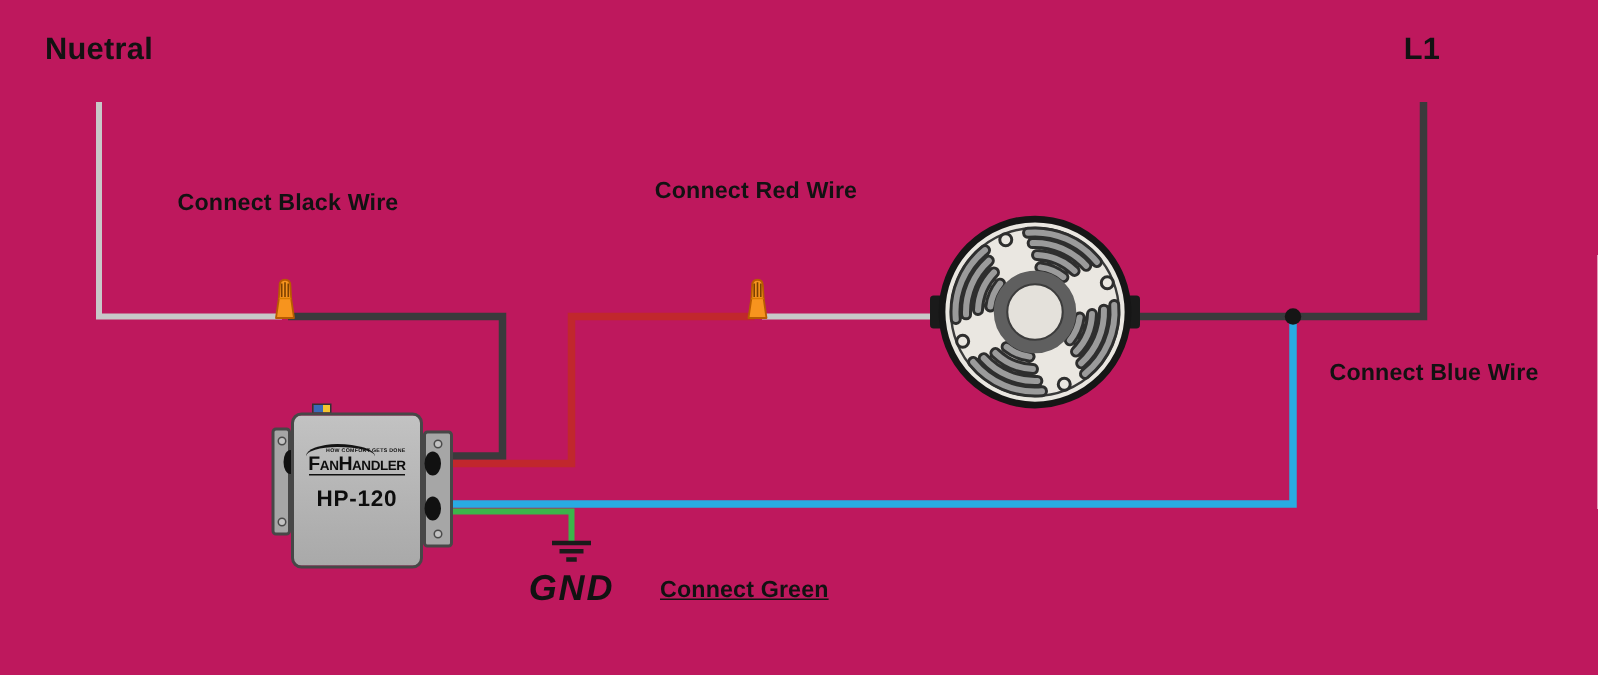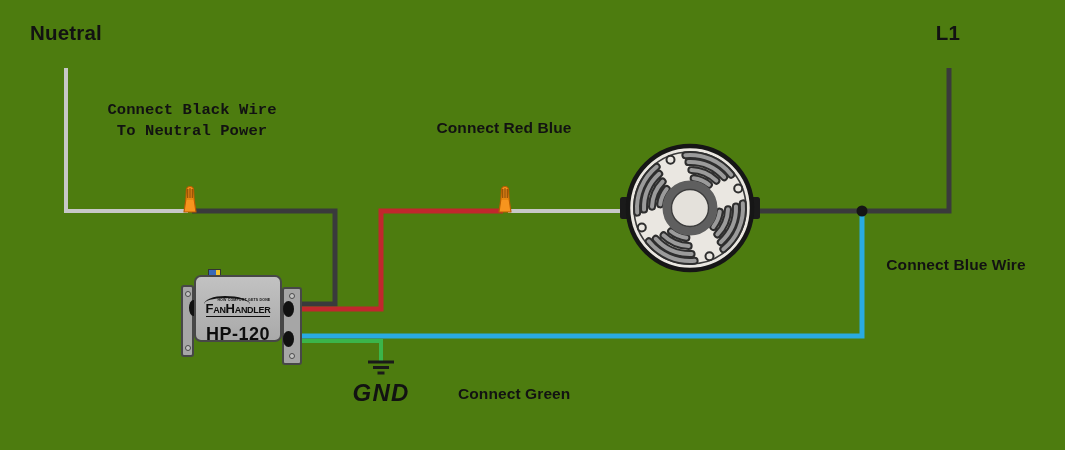--- a/index.html
+++ b/index.html
@@ -4,21 +4,21 @@
 <style>
   :root{
     --wire-black:#3a3a3c; --wire-gray:#c8c8c8; --wire-red:#c1272d;
     --wire-blue:#29abe2; --wire-green:#3bb54a; --nut-orange:#f7941e;
     --motor-face:#eae7e1; --motor-slat:#9b9b9b; --device-body:#b4b4b4;
     --device-flange:#a6a6a6; --label-text:#121212;
   }
   *{margin:0;padding:0;box-sizing:border-box;}
   html,body{background:#ffffff;}
   body{font-family:"Liberation Sans","DejaVu Sans",sans-serif;}
-  .canvas{position:relative;width:1065px;height:450px;background:#4d7c0f;overflow:hidden;}
+  .canvas{position:relative;width:1065px;height:450px;background:#be185d;overflow:hidden;}
 
   .wiring-svg{position:absolute;left:0;top:0;z-index:1;}
   .w{fill:none;stroke-linejoin:miter;stroke-linecap:butt;}
   .w-gray{stroke:var(--wire-gray,#c8c8c8);stroke-width:4px;}
   .w-black{stroke:var(--wire-black,#3a3a3c);stroke-width:5px;}
   .w-red{stroke:var(--wire-red,#c1272d);stroke-width:5px;}
   .w-blue{stroke:var(--wire-blue,#29abe2);stroke-width:5px;}
   .w-green{stroke:var(--wire-green,#3bb54a);stroke-width:4px;}
   .gnd-sym{stroke:#1a1a1a;stroke-width:3px;fill:none;}
   .nut-body{fill:var(--nut-orange,#f7941e);stroke:#b85c00;stroke-width:1.2px;stroke-linejoin:round;}
@@ -49,31 +49,31 @@
   .flange-right{left:107px;top:27px;width:20px;height:78px;}
   .screw{position:absolute;left:50%;transform:translateX(-50%);width:6px;height:6px;
          border-radius:50%;background:#c2c2c2;border:1.5px solid #4a4a4a;}
   .screw-t{top:4px;} .screw-b{bottom:4px;}
   .nub{background:#111;border-radius:50%;z-index:2;}
   .nub-left{left:14px;top:40px;width:9px;height:16px;}
   .nub-rt{left:108px;top:41px;width:11px;height:16px;}
   .nub-rb{left:108px;top:71px;width:11px;height:16px;}
   .top-chip{left:33px;top:9px;width:13px;height:7px;z-index:1;border:1px solid #333;
             background:linear-gradient(90deg,#3a6ab8 0 60%,#f4c430 60% 100%);}
-  .body{left:19px;top:15px;width:88px;height:67px;z-index:3;border:2px solid #474747;border-radius:7px;
+  .body{left:19px;top:15px;width:88px;height:104px;z-index:3;border:2px solid #474747;border-radius:7px;
         background:linear-gradient(180deg,#c2c2c2,#a9a9a9);
         display:flex;flex-direction:column;align-items:center;padding-top:25px;}
   .logo{position:relative;width:fit-content;}
   .brand{display:block;font-variant:small-caps;font-weight:800;font-size:13px;color:#0d0d0d;
          letter-spacing:-0.3px;border-bottom:1.5px solid #101010;padding-bottom:1px;line-height:13px;}
   .tagline{position:absolute;right:0;top:-4px;font-size:3.5px;font-weight:bold;color:#111;
            letter-spacing:0.2px;white-space:nowrap;}
   .swoosh{position:absolute;left:-2px;top:-6px;width:46px;height:9px;
           border-top:2.5px solid #131313;border-radius:50% 60% 0 0/100% 100% 0 0;}
-  .model{font-weight:bold;font-size:18px;color:#0d0d0d;letter-spacing:0.5px;margin-top:7px;}
+  .model{font-weight:bold;font-size:15px;color:#0d0d0d;letter-spacing:0.5px;margin-top:7px;}
 </style>
 </head>
 <body>
 
 <div class="canvas">
 
   <svg class="wiring-svg" width="1065" height="450" viewBox="0 0 1065 450">
     <defs>
       <g id="slats">
         <path class="slat-outer" d="M8.3,-28.8 A30,30 0 0 0 -8.3,-28.8 M13.6,-35.5 A38,38 0 0 0 -13.6,-35.5 M19.4,-41.7 A46,46 0 0 0 -19.4,-41.7 M24.9,-46.8 A53,53 0 0 0 -24.9,-46.8"></path>
@@ -117,36 +117,35 @@
       <circle class="mscrew" cx="738.2" cy="188.5" r="4"></circle>
       <circle class="mscrew" cx="670.5" cy="159.8" r="4"></circle>
       <circle class="mscrew" cx="641.8" cy="227.5" r="4"></circle>
       <circle class="mscrew" cx="709.5" cy="256.2" r="4"></circle>
     </g>
   </svg>
 
   <div class="lbl lbl-big" style="left:66px;top:21px;">Nuetral</div>
   <div class="lbl lbl-big" style="left:948px;top:21px;">L1</div>
 
-  <div class="lbl" style="left:192px;top:100px;font-family:Liberation Mono, monospace;">
+  <div class="lbl" style="left:192px;top:125px;">
     <span>Connect Black Wire</span>
-    <span>To Neutral Power</span>
   </div>
 
   <div class="lbl" style="left:504px;top:117px;">
-    <span>Connect Red Blue</span>
+    <span>Connect Red Wire</span>
   </div>
 
-  <div class="lbl" style="left:956px;top:254px;text-align:center;">
+  <div class="lbl" style="left:956px;top:238px;text-align:center;">
     <span>Connect Blue Wire</span>
   </div>
 
   <div class="lbl lbl-gnd" style="left:381px;top:382px;">GND</div>
 
-  <div class="lbl lbl-left" style="left:458px;top:383px;">
+  <div class="lbl lbl-left" style="left:440px;top:383px;text-decoration:underline;">
     <span>Connect Green</span>
   </div>
 
   <div class="device">
     <div class="flange flange-left">
       <span class="screw screw-t"></span>
       <span class="screw screw-b"></span>
     </div>
     <div class="flange flange-right">
       <span class="screw screw-t"></span>

